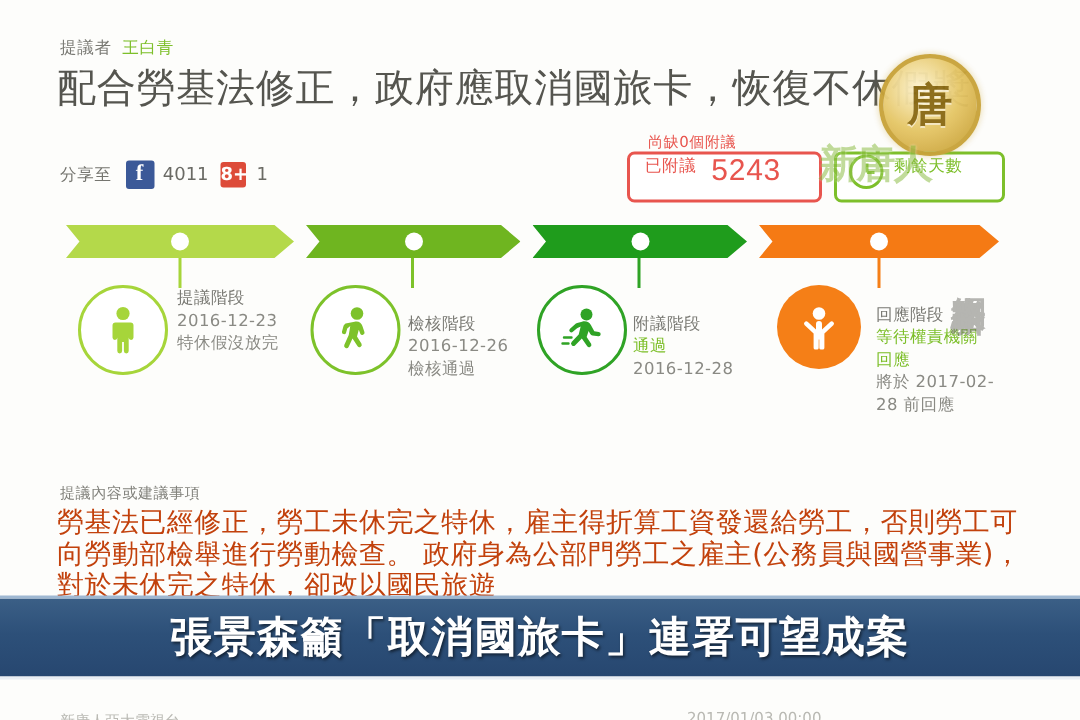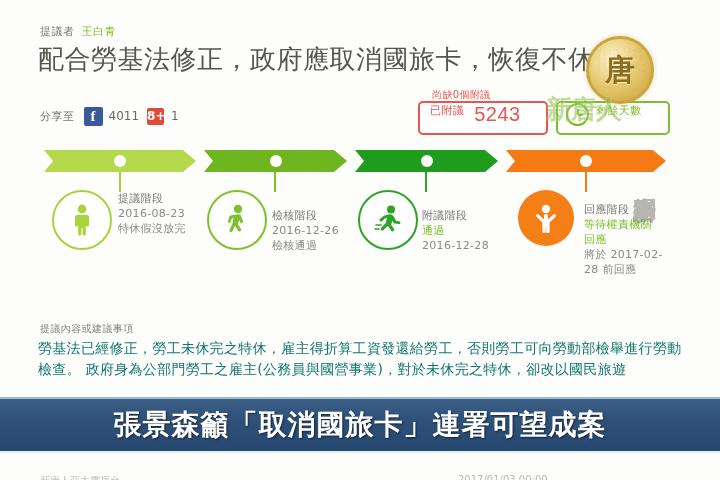--- a/index.html
+++ b/index.html
@@ -238,23 +238,23 @@
     position: absolute;
     left: 40px; top: 322px;
     font-size: 10px;
     color: #82827c;
     letter-spacing: 0.4px;
   }
   .body-para {
     position: absolute;
     left: 38px; top: 338px;
     width: 648px;
-    font-size: 14px;
+    font-size: 18px;
     line-height: 21px;
-    color: #0f766e;
+    color: #c2410c;
     letter-spacing: 0.3px;
   }
 
   
   .banner {
     position: absolute;
     left: 0; top: 397px;
     width: 720px; height: 52px;
     background: linear-gradient(180deg, #3b5f86 0%, #2d5079 45%, #274770 100%);
     border-top: 2px solid #9fb8d2;
@@ -366,21 +366,21 @@
       </div>
       <div class="stem" id="stem0" style="left: 119px; background: rgb(166, 213, 58);"></div>
       <div class="node ring" id="node0" style="left: 52px; border-color: rgb(166, 213, 58);">
         <svg class="glyph" width="22" height="32" viewBox="0 0 22 32">
           <circle id="g0a" cx="11" cy="5" r="4.4" fill="#a6d53a"></circle>
           <path id="g0b" d="M6 11 h10 a2 2 0 0 1 2 2 v8 a1.6 1.6 0 0 1-3.2 0 v9 a1.6 1.6 0 0 1-3.2 0 v-6 h-1.2 v6 a1.6 1.6 0 0 1-3.2 0 v-9 a1.6 1.6 0 0 1-3.2 0 v-8 a2 2 0 0 1 2-2 z" fill="#a6d53a"></path>
         </svg>
       </div>
       <div class="step-text" style="left:118px; top:41px;">
         <div class="t1">提議階段</div>
-        <div class="t2">2016-08-23</div>
+        <div class="t2">2016-12-23</div>
         <div class="t3">特休假沒放完</div>
       </div>
 
       <div class="arrow" id="arrow1" style="left:204px; width:143px;">
         <div class="body" id="arrowbody1" style="background: rgb(111, 181, 32);"></div>
         <div class="dot"></div>
       </div>
       <div class="stem" id="stem1" style="left: 274px; background: rgb(125, 194, 42);"></div>
       <div class="node ring" id="node1" style="left: 207px; border-color: rgb(125, 194, 42);">
         <svg class="glyph" width="24" height="32" viewBox="0 0 24 32">

